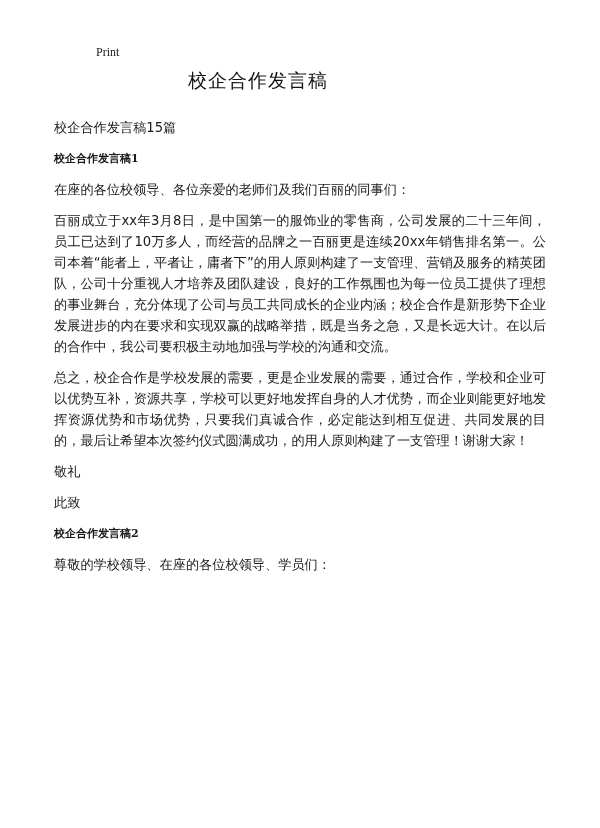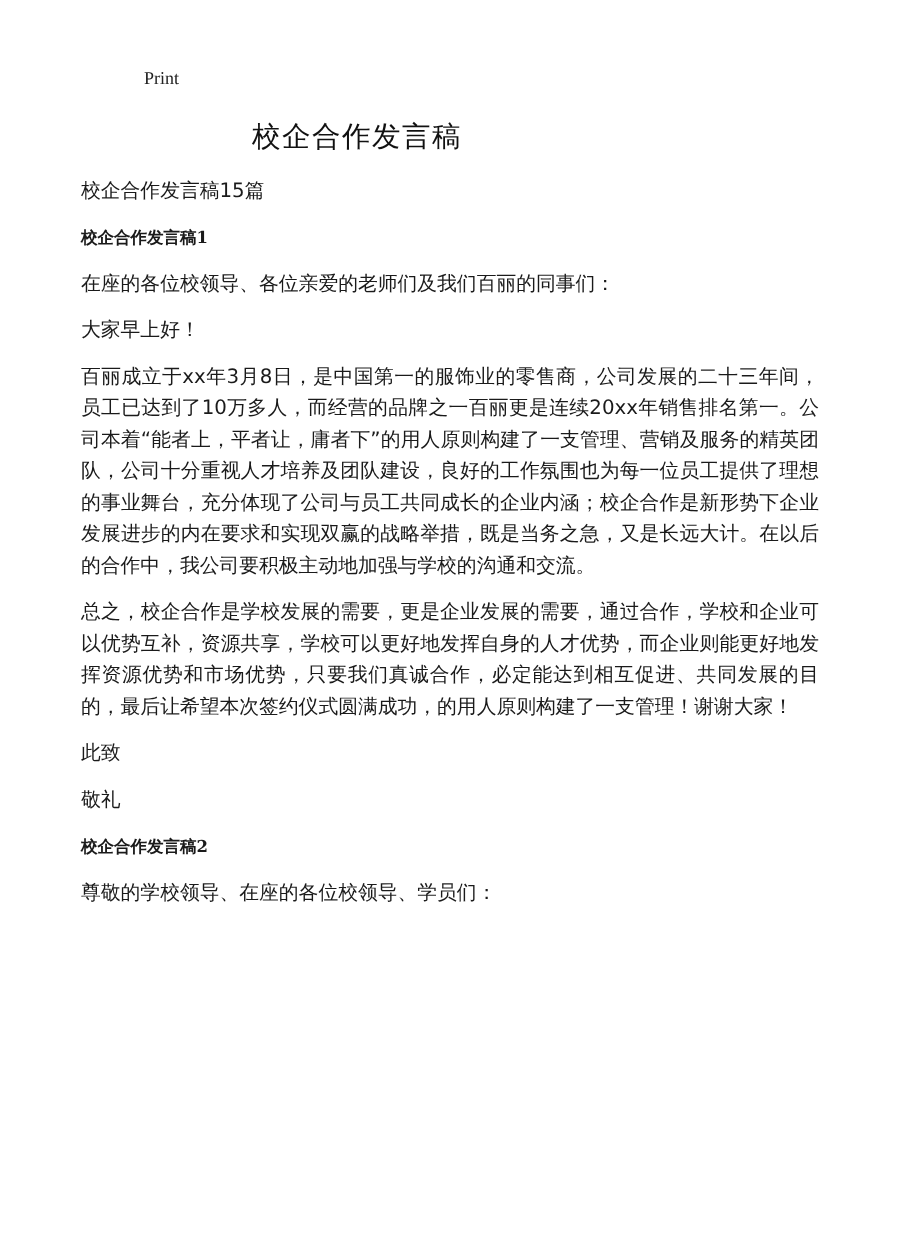--- a/index.html
+++ b/index.html
@@ -8,23 +8,24 @@
       font-family: "DejaVu Sans", "Liberation Sans", sans-serif;
       color: #1a1a1a;
       position: relative;
     }
     .print-label {
       position: absolute; left: 54px; top: 45px;
       font-family: "Liberation Serif", "DejaVu Serif", serif;
       font-size: 12px; color: #222; margin-left: 42px;
     }
     .doc-title {
-      position: absolute; left: 0; width: 476px; top: 78px;
+      position: absolute; left: 0; width: 476px; top: 68px;
       text-align: center; font-size: 19px; color: #111;
       letter-spacing: 1px;
+      padding-left: 20px;
     }
     .content {
       position: absolute; left: 54px; top: 117px; width: 492px;
       font-size: 13.2px; line-height: 21px;
     }
     .content p { margin: 0 0 10px 0; }
     .subtitle { margin-bottom: 10px !important; }
     .section-heading {
       font-weight: bold; font-size: 11px;
       font-family: "DejaVu Serif", "Liberation Serif", serif;
@@ -35,21 +36,20 @@
 <body>
 
 <div class="print-label">Print</div>
 <div class="doc-title">校企合作发言稿</div>
 
 <div class="content">
   <p class="subtitle">校企合作发言稿15篇</p>
 
   <p class="section-heading">校企合作发言稿1</p>
   <p class="para">在座的各位校领导、各位亲爱的老师们及我们百丽的同事们：</p>
-  <p class="para">大家早上好！</p>
   <p class="para">百丽成立于xx年3月8日，是中国第一的服饰业的零售商，公司发展的二十三年间，员工已达到了10万多人，而经营的品牌之一百丽更是连续20xx年销售排名第一。公司本着“能者上，平者让，庸者下”的用人原则构建了一支管理、营销及服务的精英团队，公司十分重视人才培养及团队建设，良好的工作氛围也为每一位员工提供了理想的事业舞台，充分体现了公司与员工共同成长的企业内涵；校企合作是新形势下企业发展进步的内在要求和实现双赢的战略举措，既是当务之急，又是长远大计。在以后的合作中，我公司要积极主动地加强与学校的沟通和交流。</p>
   <p class="para">总之，校企合作是学校发展的需要，更是企业发展的需要，通过合作，学校和企业可以优势互补，资源共享，学校可以更好地发挥自身的人才优势，而企业则能更好地发挥资源优势和市场优势，只要我们真诚合作，必定能达到相互促进、共同发展的目的，最后让希望本次签约仪式圆满成功，的用人原则构建了一支管理！谢谢大家！</p>
+  <p class="para">敬礼</p>
   <p class="para">此致</p>
-  <p class="para">敬礼</p>
 
   <p class="section-heading">校企合作发言稿2</p>
   <p class="para">尊敬的学校领导、在座的各位校领导、学员们：</p>
 </div>
 
 </body></html>

